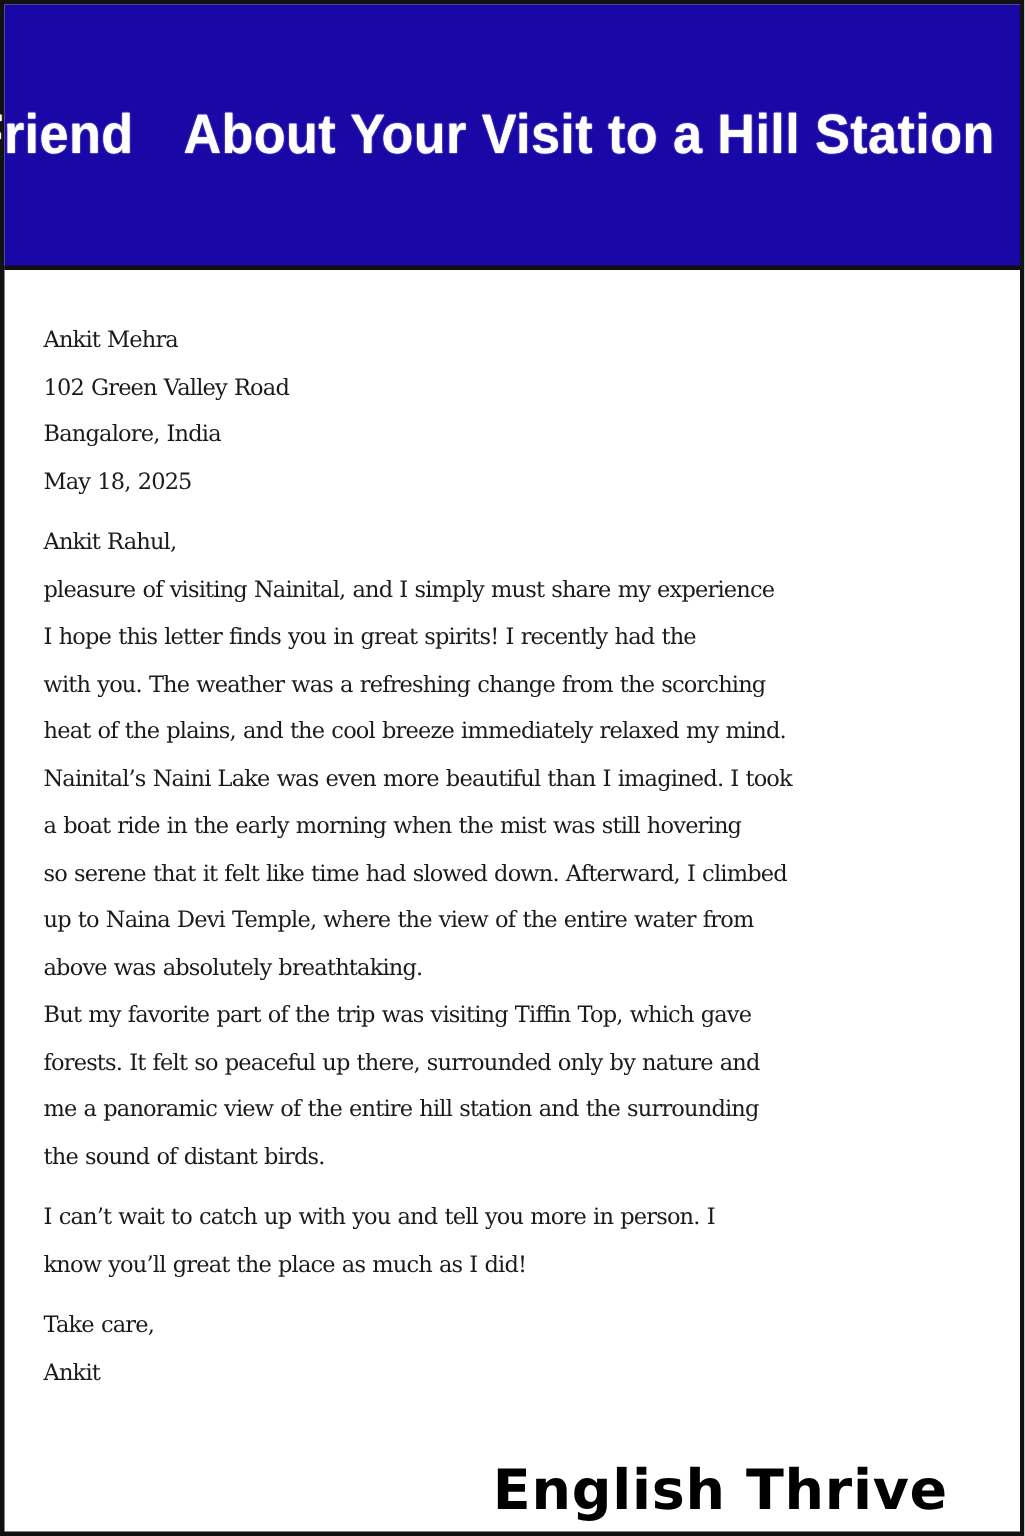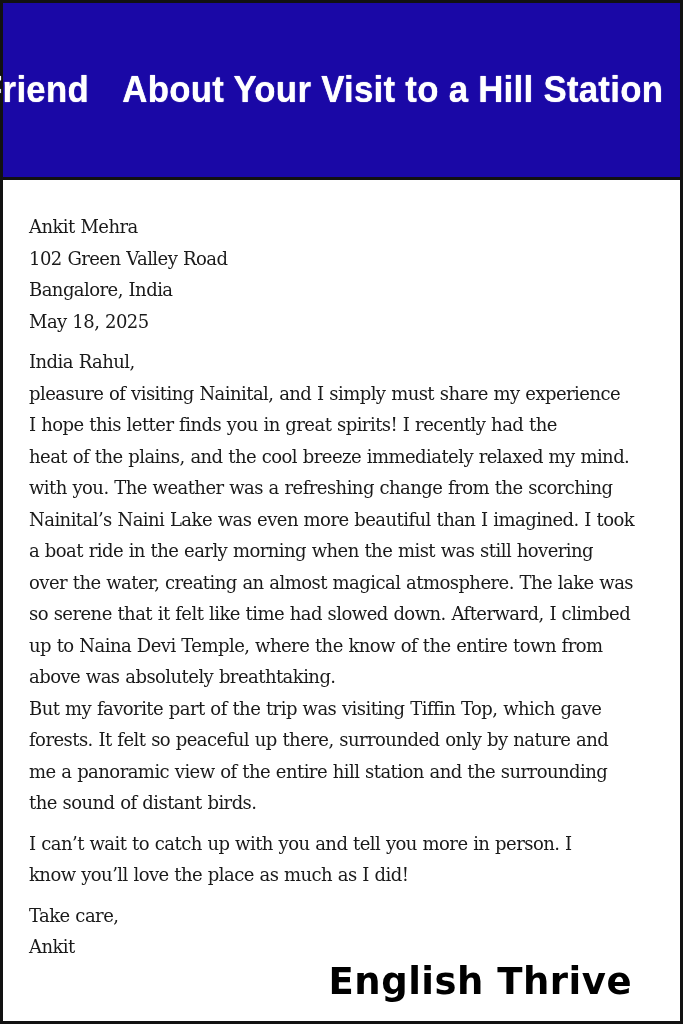--- a/index.html
+++ b/index.html
@@ -43,38 +43,38 @@
       transform: scaleX(0.94);
       white-space: nowrap;
       text-shadow: 0 0 1px #ffffff;
     }
     .body {
       position: absolute;
       left: 26px;
       top: 208px;
       width: 620px;
       font-family: "DejaVu Serif", serif;
-      font-size: 18px;
+      font-size: 15px;
       color: #1a1a1a;
     }
     .line {
       display: block;
       height: 31.5px;
       line-height: 31.5px;
       white-space: nowrap;
       letter-spacing: -0.55px;
       word-spacing: 0.5px;
     }
     .gap {
       height: 9px;
     }
     .brand {
       position: absolute;
       right: 48px;
-      bottom: 18px;
+      bottom: 6px;
       font-family: "DejaVu Sans", sans-serif;
       font-weight: bold;
       font-size: 37px;
       color: #000000;
       letter-spacing: 0.5px;
       white-space: nowrap;
     }
   </style>
 </head>
 <body>
@@ -90,47 +90,46 @@
 
     <div>
       <span class="line">Ankit Mehra</span>
       <span class="line">102 Green Valley Road</span>
       <span class="line">Bangalore, India</span>
       <span class="line">May 18, 2025</span>
     </div>
 
     <div class="gap"></div>
 
-    <span class="line">India Rahul,</span>
+    <span class="line">Ankit Rahul,</span>
 
     <div>
       <span class="line">pleasure of visiting Nainital, and I simply must share my experience</span>
       <span class="line">I hope this letter finds you in great spirits! I recently had the</span>
+      <span class="line">with you. The weather was a refreshing change from the scorching</span>
       <span class="line">heat of the plains, and the cool breeze immediately relaxed my mind.</span>
-      <span class="line">with you. The weather was a refreshing change from the scorching</span>
       <span class="line">Nainital’s Naini Lake was even more beautiful than I imagined. I took</span>
       <span class="line">a boat ride in the early morning when the mist was still hovering</span>
-      <span class="line">over the water, creating an almost magical atmosphere. The lake was</span>
       <span class="line">so serene that it felt like time had slowed down. Afterward, I climbed</span>
-      <span class="line">up to Naina Devi Temple, where the know of the entire town from</span>
+      <span class="line">up to Naina Devi Temple, where the view of the entire water from</span>
       <span class="line">above was absolutely breathtaking.</span>
     </div>
 
     <div>
       <span class="line">But my favorite part of the trip was visiting Tiffin Top, which gave</span>
       <span class="line">forests. It felt so peaceful up there, surrounded only by nature and</span>
       <span class="line">me a panoramic view of the entire hill station and the surrounding</span>
       <span class="line">the sound of distant birds.</span>
     </div>
 
     <div class="gap"></div>
 
     <div>
       <span class="line">I can’t wait to catch up with you and tell you more in person. I</span>
-      <span class="line">know you’ll love the place as much as I did!</span>
+      <span class="line">know you’ll great the place as much as I did!</span>
     </div>
 
     <div class="gap"></div>
 
     <span class="line">Take care,</span>
     <span class="line">Ankit</span>
   </div>
 
   <div class="brand">English Thrive</div>
 

